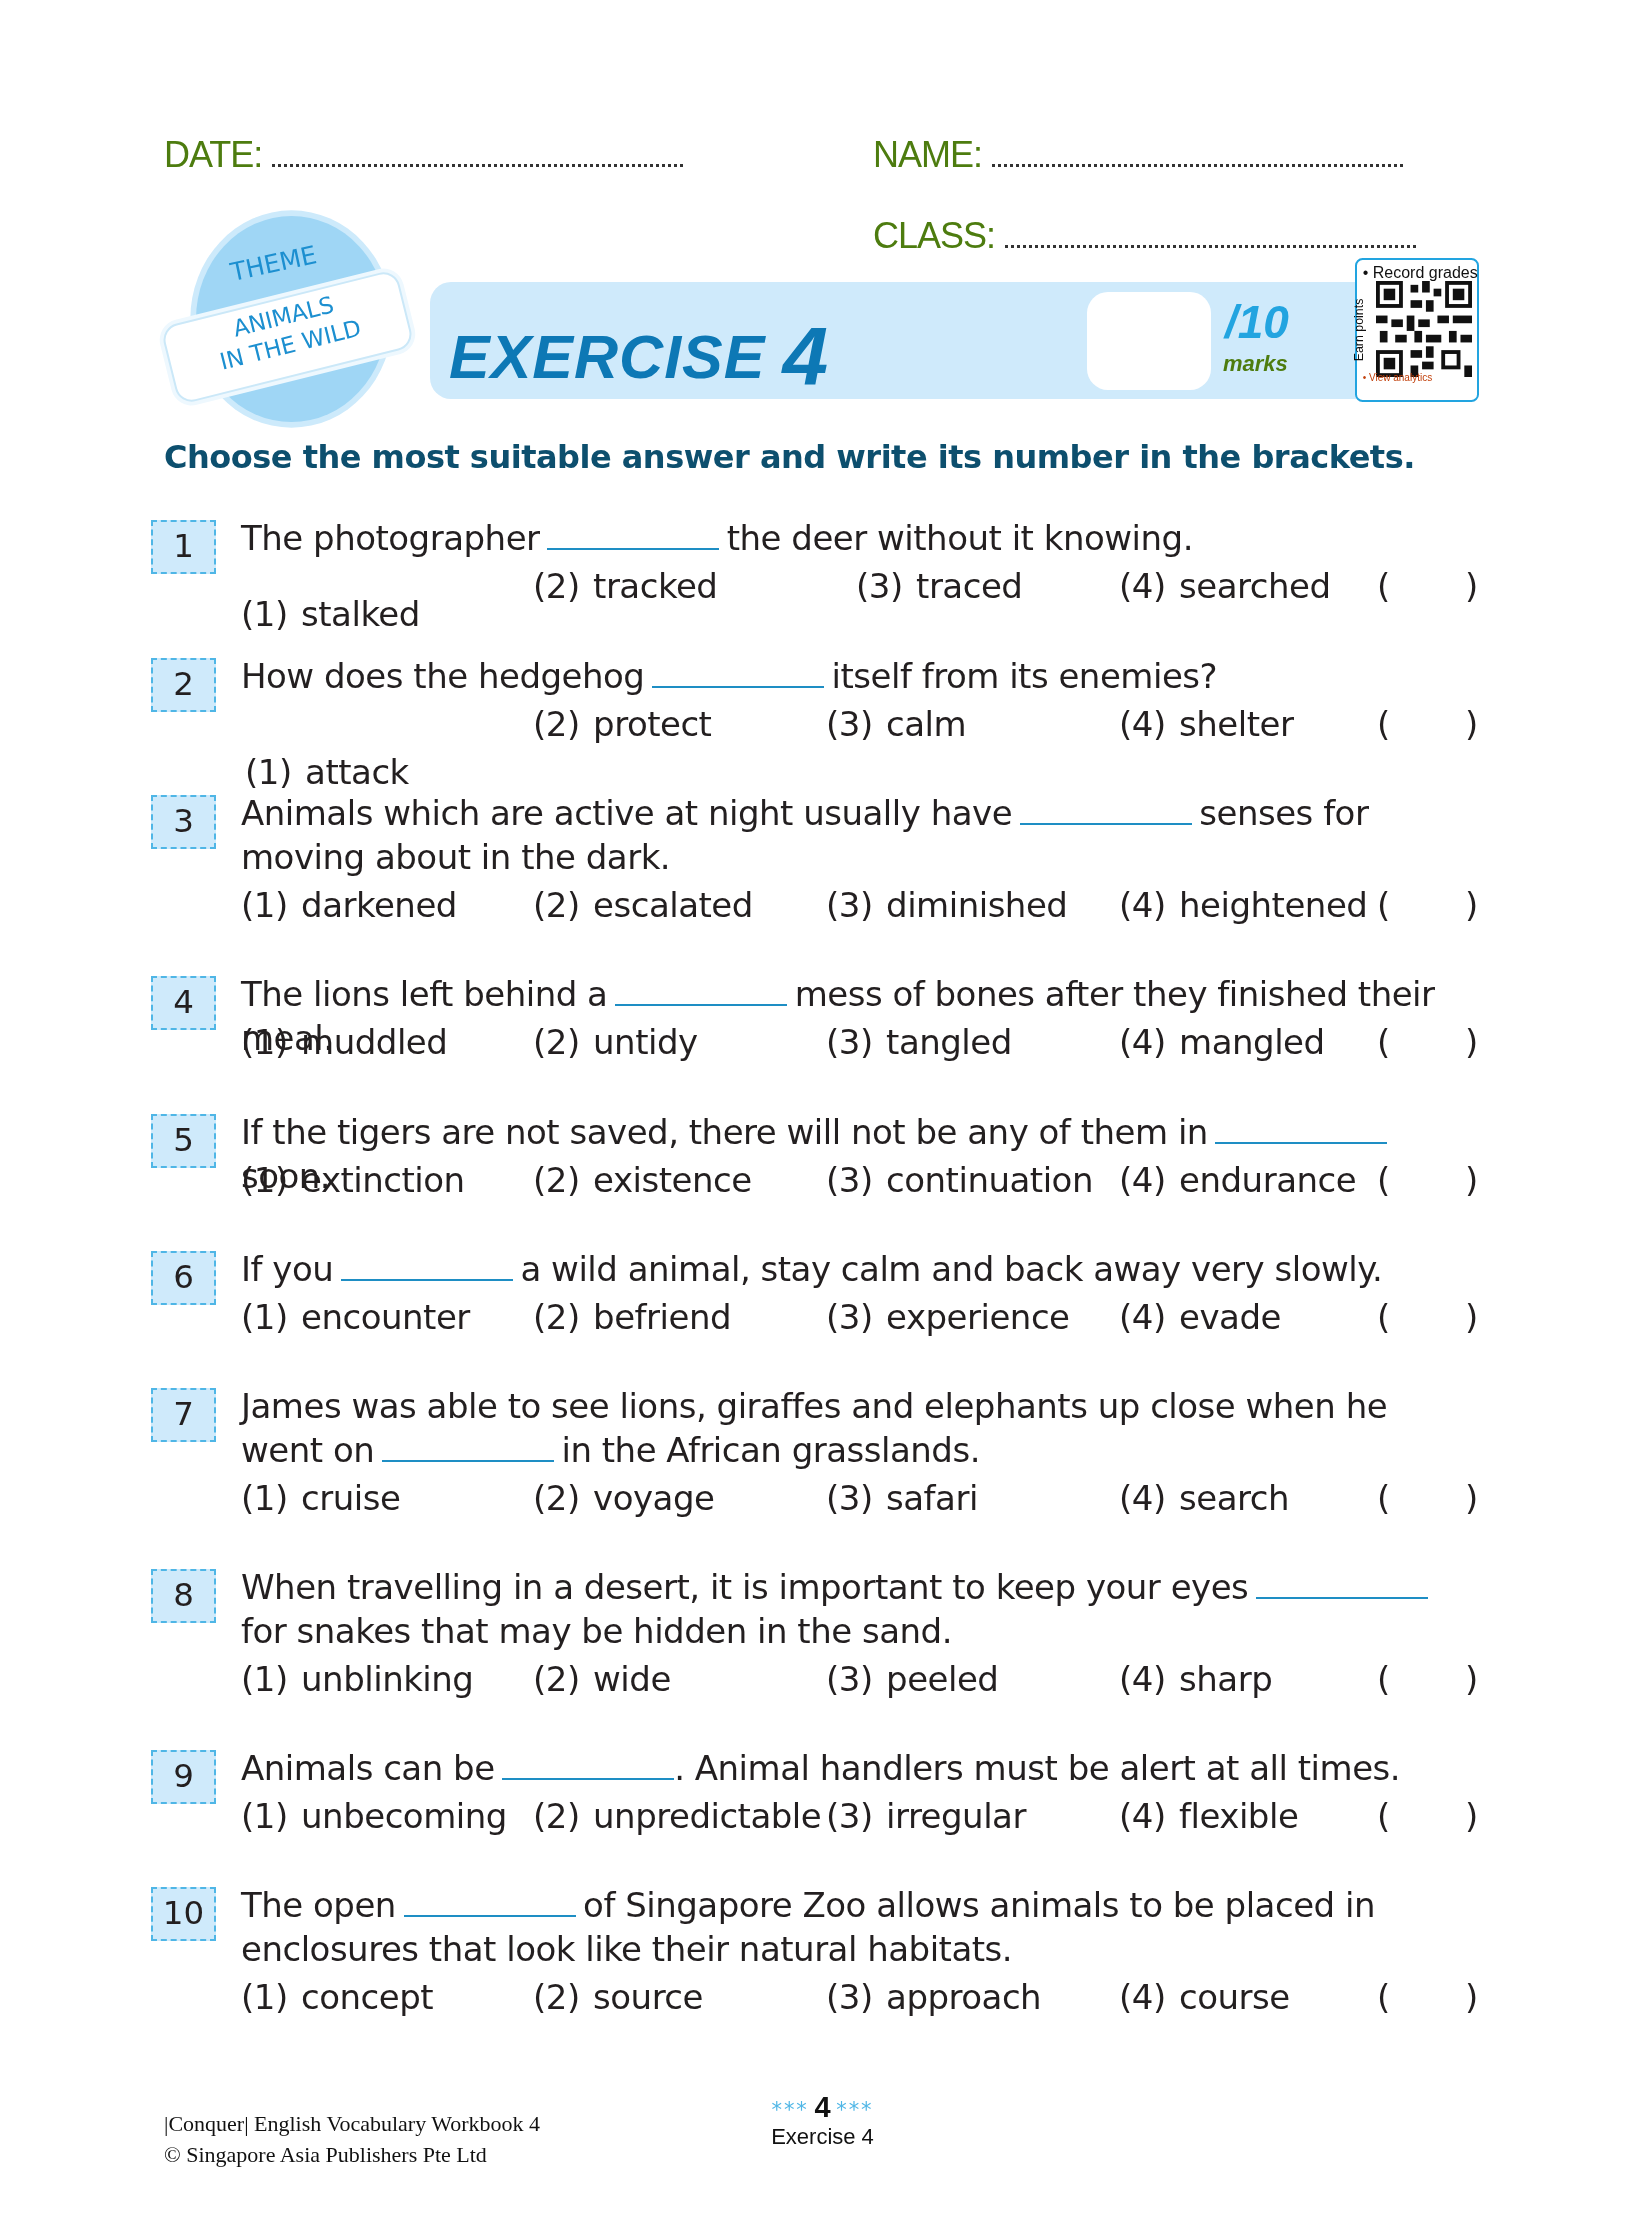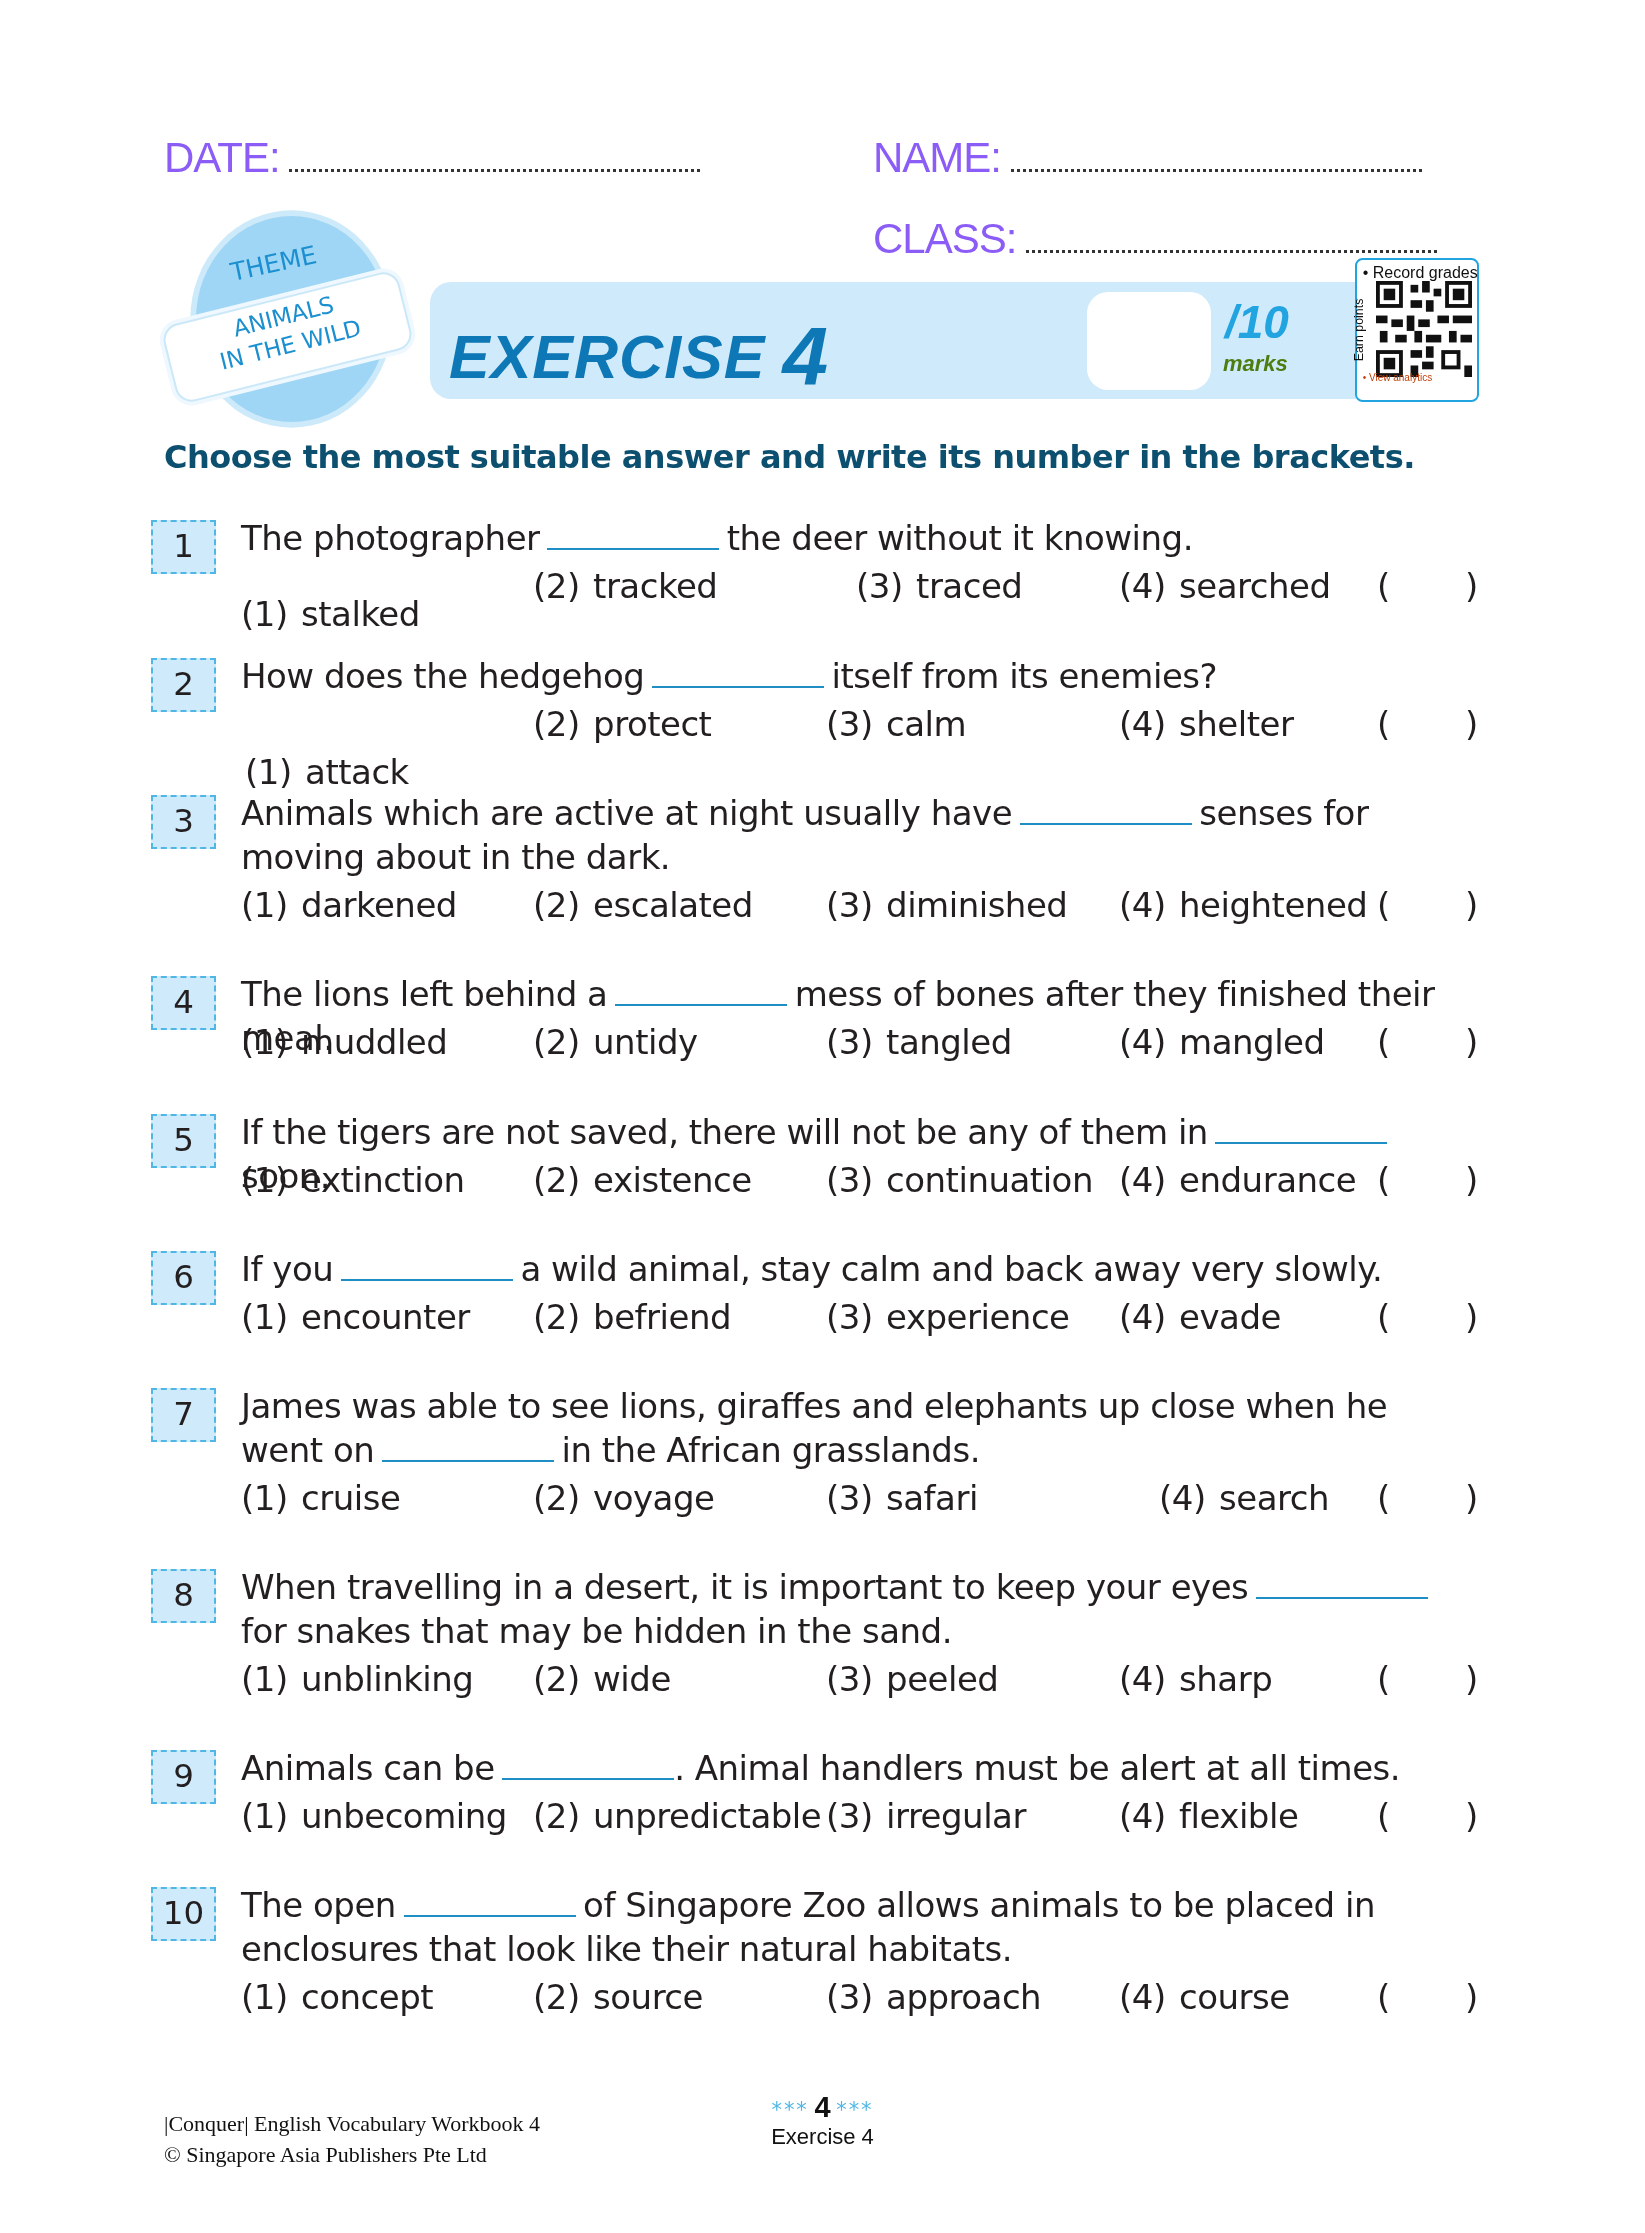--- a/index.html
+++ b/index.html
@@ -1,17 +1,17 @@
 <!DOCTYPE html>
 <html><head>
 <meta charset="utf-8">
 <style>
   html,body{margin:0;padding:0;background:#ffffff;}
   body{width:1645px;height:2234px;position:relative;overflow:hidden;font-family:"DejaVu Sans",sans-serif;color:#231f20;}
-  .hdr-field{position:absolute;font-family:"Liberation Sans",sans-serif;font-size:42px;color:#8b5cf6;letter-spacing:-1px;}
+  .hdr-field{position:absolute;font-family:"Liberation Sans",sans-serif;font-size:36px;color:#4d7c0f;letter-spacing:-1px;}
   .hdr-field .dots{display:inline-block;width:411px;border-bottom:3.8px dotted #333;margin-left:9.6px;height:3.8px;vertical-align:baseline;}
   .badge{position:absolute;left:158px;top:206px;width:258px;height:220px;}
   .badge .circle{position:absolute;left:38px;top:9.6px;width:191px;height:206px;border-radius:50%;background:#9fd6f5;box-shadow:0 0 0 5.7px #cdeafb;}
   .badge .theme{position:absolute;left:72px;top:43px;font-size:25px;color:#1c8fd0;transform:rotate(-12deg);font-family:"DejaVu Sans",sans-serif;}
   .badge .ribbon{position:absolute;left:7.6px;top:91px;width:239px;height:76px;background:#fff;border:2.9px solid #cbe8f8;border-radius:17px;transform:rotate(-14deg);box-shadow:0 0 0 3.8px #eef8fe;}
   .badge .ribbon-text{position:absolute;left:19px;top:96px;width:220px;text-align:center;font-size:23px;line-height:29px;color:#1c8fd0;transform:rotate(-14deg);}
   .banner{position:absolute;left:430px;top:282px;width:1047px;height:117px;background:#cfeafb;border-radius:21px 0 0 21px;}
   .banner .title{position:absolute;left:19px;top:21px;font-family:"Liberation Sans",sans-serif;font-weight:bold;font-style:italic;font-size:61px;color:#0d78b5;letter-spacing:1px;}
   .banner .title .num{font-size:82px;position:relative;top:5.7px;margin-left:17px;}
   .score-box{position:absolute;left:657px;top:9.6px;width:124px;height:98px;background:#fff;border-radius:21px;}
@@ -190,21 +190,21 @@
   </div>
 </div>
 
 <div class="q" style="top:1384px;">
   <div class="qnum">7</div>
   <div class="qtext"><span>James was able to see lions, giraffes and elephants up close when he went on</span><span class="blank"></span><span>in the African grasslands.</span></div>
   <div class="opts" style="top:92px;">
     <span class="opt" style="left:0;"><span class="n">(1)</span><span>cruise</span></span>
     <span class="opt" style="left:292px;"><span class="n">(2)</span><span>voyage</span></span>
     <span class="opt" style="left:585px;"><span class="n">(3)</span><span>safari</span></span>
-    <span class="opt" style="left:878px;margin-left:40px;"><span class="n">(4)</span><span>search</span></span>
+    <span class="opt" style="left:878px;"><span class="n">(4)</span><span>search</span></span>
     <span class="bracket" style="left:1136px;">(</span>
     <span class="bracket" style="left:1224px;">)</span>
   </div>
 </div>
 
 <div class="q" style="top:1565px;">
   <div class="qnum">8</div>
   <div class="qtext"><span>When travelling in a desert, it is important to keep your eyes</span><span class="blank"></span><span>for snakes that may be hidden in the sand.</span></div>
   <div class="opts" style="top:92px;">
     <span class="opt" style="left:0;"><span class="n">(1)</span><span>unblinking</span></span>

